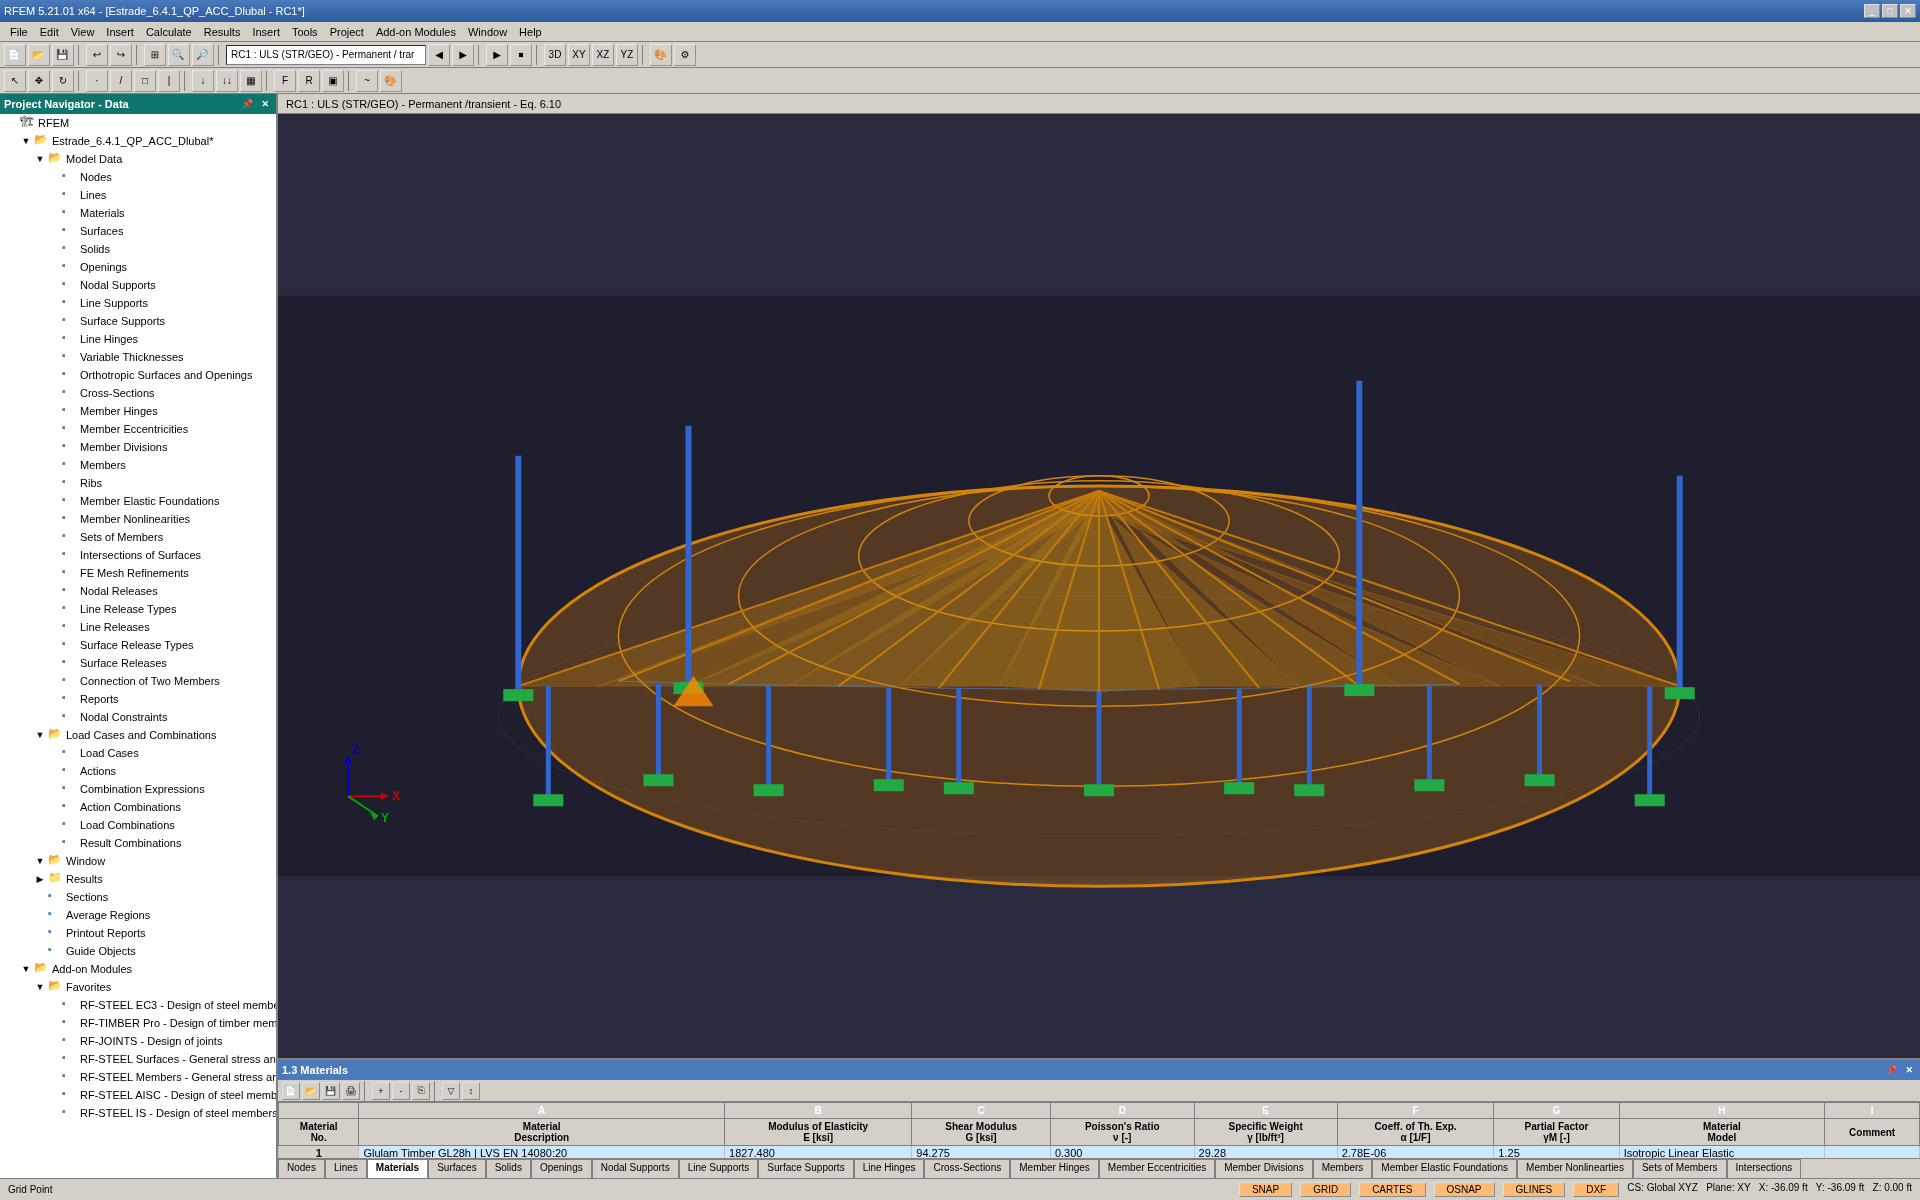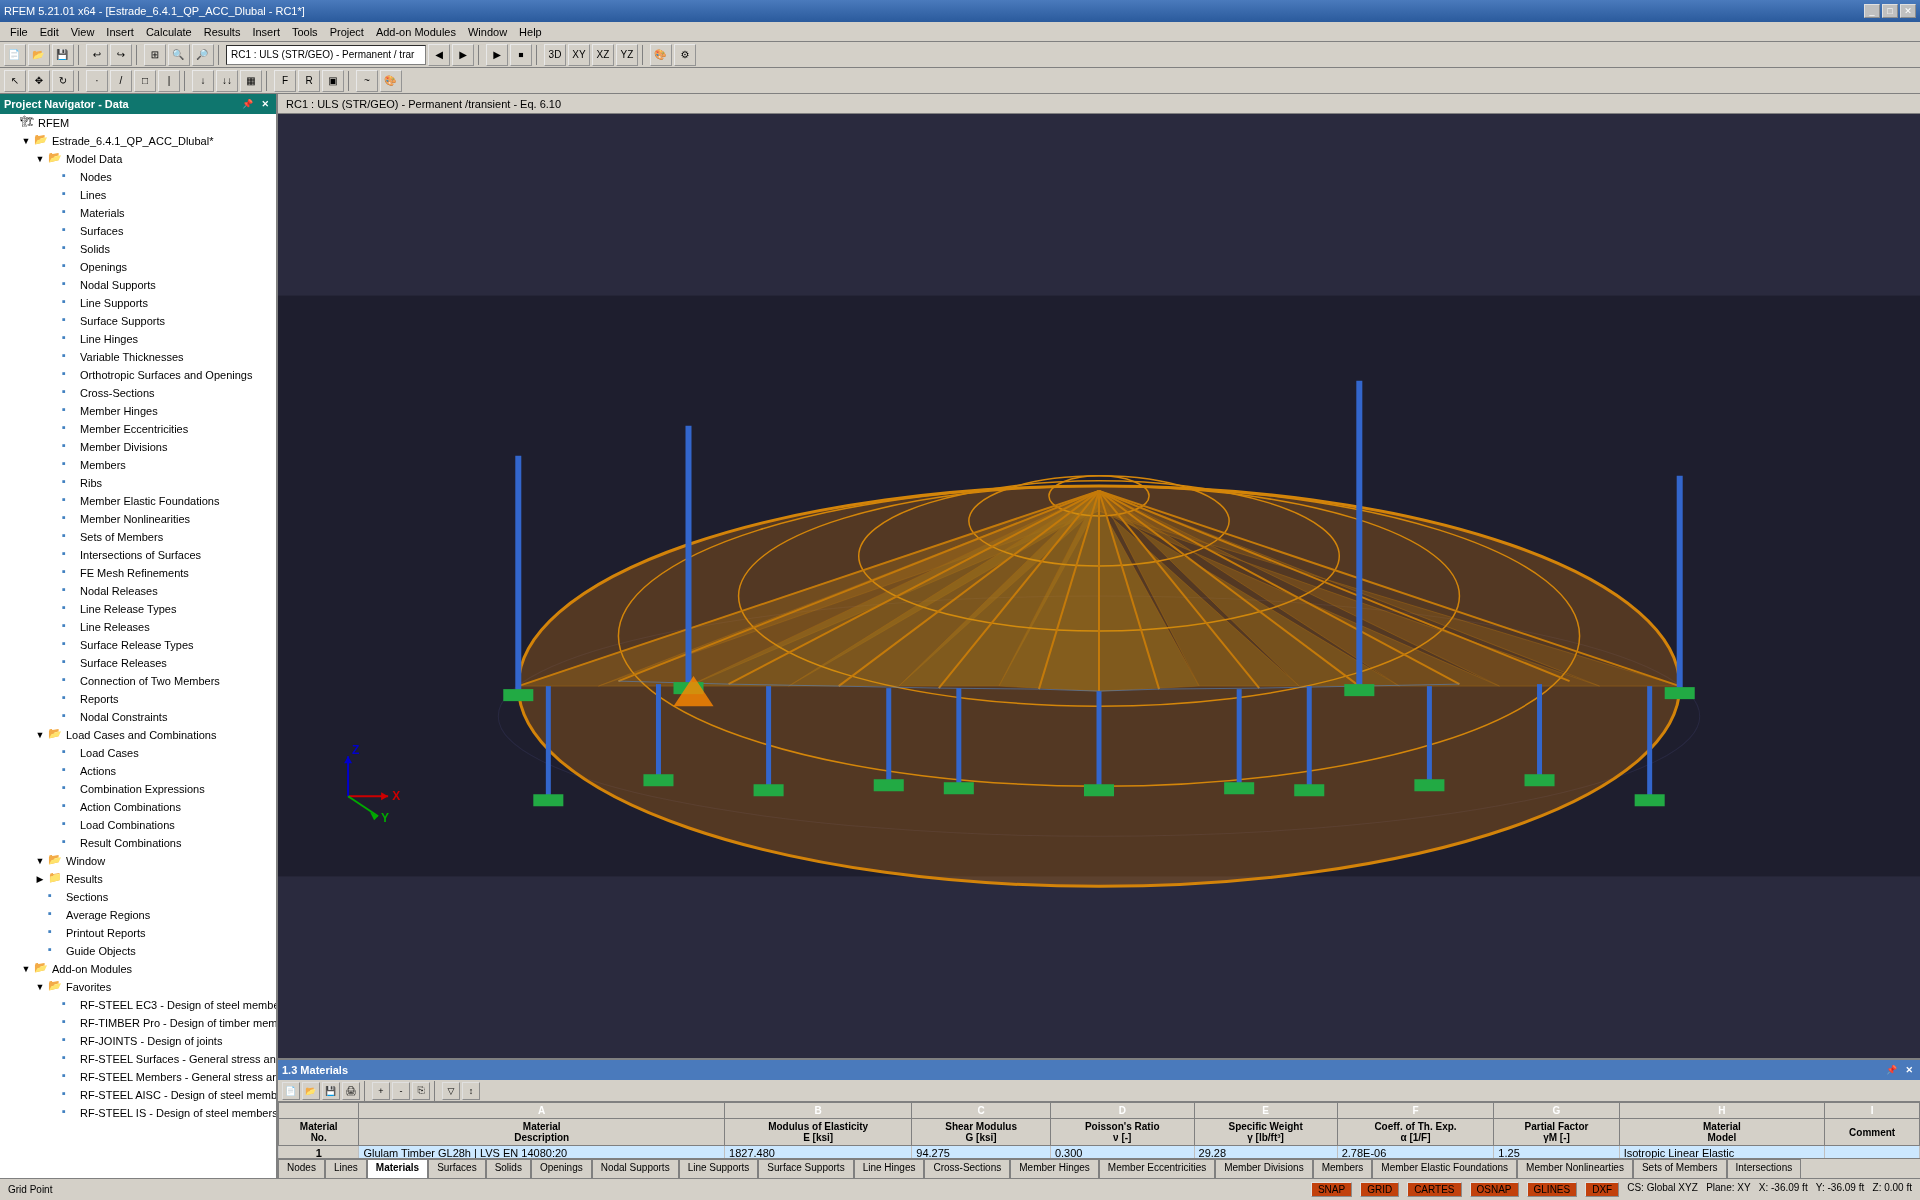--- a/index.html
+++ b/index.html
@@ -194,21 +194,21 @@
       display: flex;
       align-items: center;
       justify-content: space-between;
       padding: 0 8px;
       border-top: 1px solid #808080;
       font-size: 10px;
     }
     #status-left { display: flex; gap: 16px; }
     #status-right { display: flex; gap: 8px; }
     .status-btn {
-      padding: 1px 6px; border: 1px outset #e0e0e0; background: #c2410c;
+      padding: 1px 12px; border: 1px outset #e0e0e0; background: #fdba74;
       font-size: 10px; cursor: pointer;
     }
 
     
     #toolbar2 { flex-wrap: nowrap; }
 
     
     #viewport-svg { position: absolute; top: 0; left: 0; width: 100%; height: 100%; }
 
     

